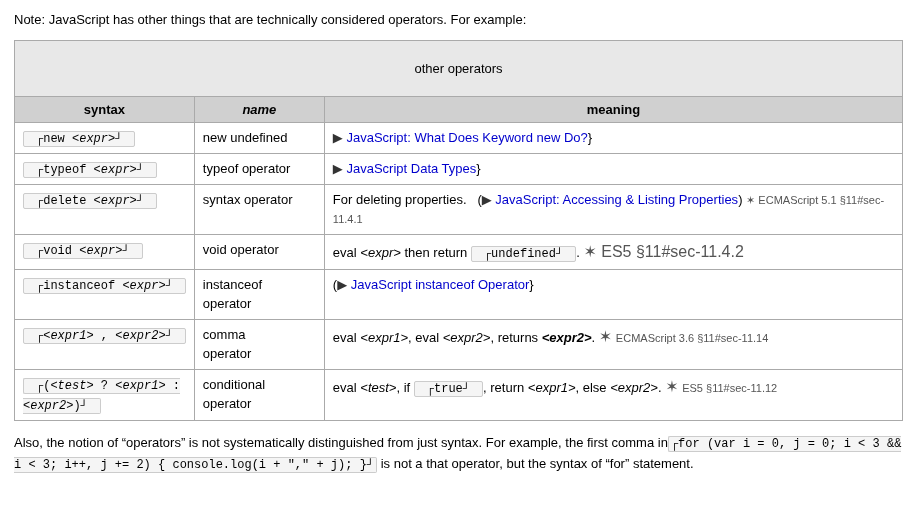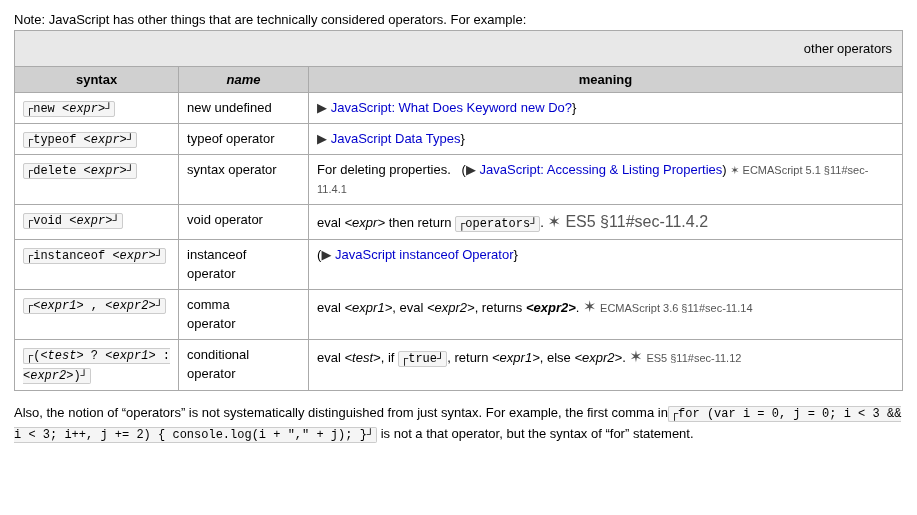--- a/index.html
+++ b/index.html
@@ -5,35 +5,36 @@
     * { box-sizing: border-box; margin: 0; padding: 0; }
     body {
       font-family: Arial, sans-serif;
       font-size: 13px;
       background: #fff;
       color: #000;
       padding: 10px 14px;
       width: 917px;
     }
     .note-text {
+      margin-bottom: 10px;
       line-height: 1.5;
     }
     table {
       border-collapse: collapse;
       width: 100%;
       margin-bottom: 12px;
       border: 1px solid #aaa;
     }
     table caption {
       background: #e8e8e8;
       border: 1px solid #aaa;
       border-bottom: none;
-      padding: 10px;
+      padding: 20px;
       font-weight: normal;
-      text-align: right;
+      text-align: center;
       font-size: 13px;
     }
     th {
       background: #d0d0d0;
       border: 1px solid #aaa;
       padding: 5px 13px;
       font-weight: bold;
       text-align: center;
     }
     td {
@@ -46,21 +47,21 @@
       white-space: nowrap;
     }
     .col-syntax { width: 160px; }
     .col-name { width: 130px; font-style: italic; }
     .col-meaning { }
     .code {
       font-family: 'Courier New', monospace;
       font-size: 12px;
       background: #f5f5f5;
       border: 1px solid #ccc;
-      padding: 0 2px;
+      padding: 0 12px;
       border-radius: 2px;
     }
     .link {
       color: #0000cc;
       text-decoration: none;
     }
     .arrow { color: #333; }
     .small-ref {
       font-size: 11px;
       color: #555;
@@ -115,21 +116,21 @@
 
     <tr>
       <td><span class="code">┌delete <span class="italic">&lt;expr&gt;</span>┘</span></td>
       <td>syntax operator</td>
       <td>For deleting properties. &nbsp; (<span class="arrow">▶</span> <a class="link">JavaScript: Accessing &amp; Listing Properties</a>) <span class="small-ref">✶ ECMAScript 5.1 §11#sec-11.4.1</span></td>
     </tr>
 
     <tr>
       <td><span class="code">┌void <span class="italic">&lt;expr&gt;</span>┘</span></td>
       <td>void operator</td>
-      <td>eval <span class="italic">&lt;expr&gt;</span> then return <span class="code">┌operators┘</span>. <span class="star">✶ ES5 §11#sec-11.4.2</span></td>
+      <td>eval <span class="italic">&lt;expr&gt;</span> then return <span class="code">┌undefined┘</span>. <span class="star">✶ ES5 §11#sec-11.4.2</span></td>
     </tr>
 
     <tr>
       <td><span class="code">┌instanceof <span class="italic">&lt;expr&gt;</span>┘</span></td>
       <td>instanceof<br>operator</td>
       <td>(<span class="arrow">▶</span> <a class="link">JavaScript instanceof Operator</a>}</td>
     </tr>
 
     <tr>
       <td><span class="code">┌<span class="italic">&lt;expr1&gt;</span> , <span class="italic">&lt;expr2&gt;</span>┘</span></td>

